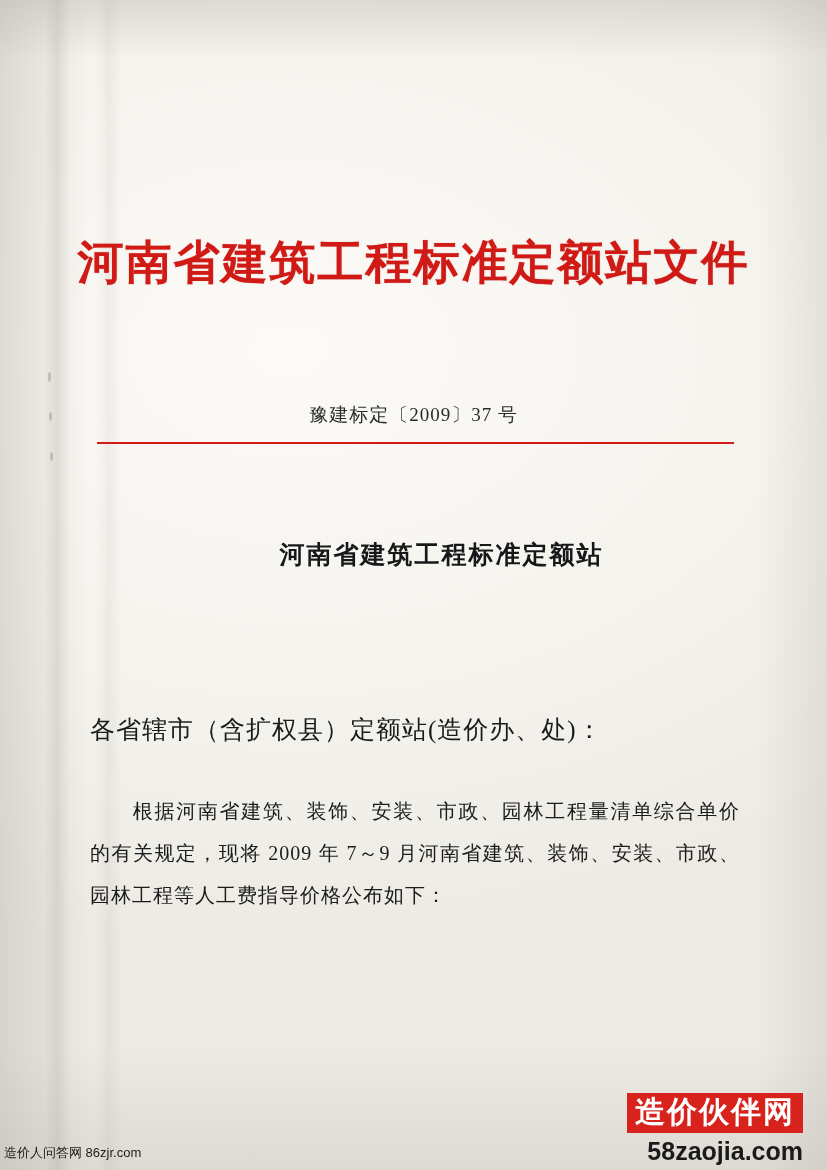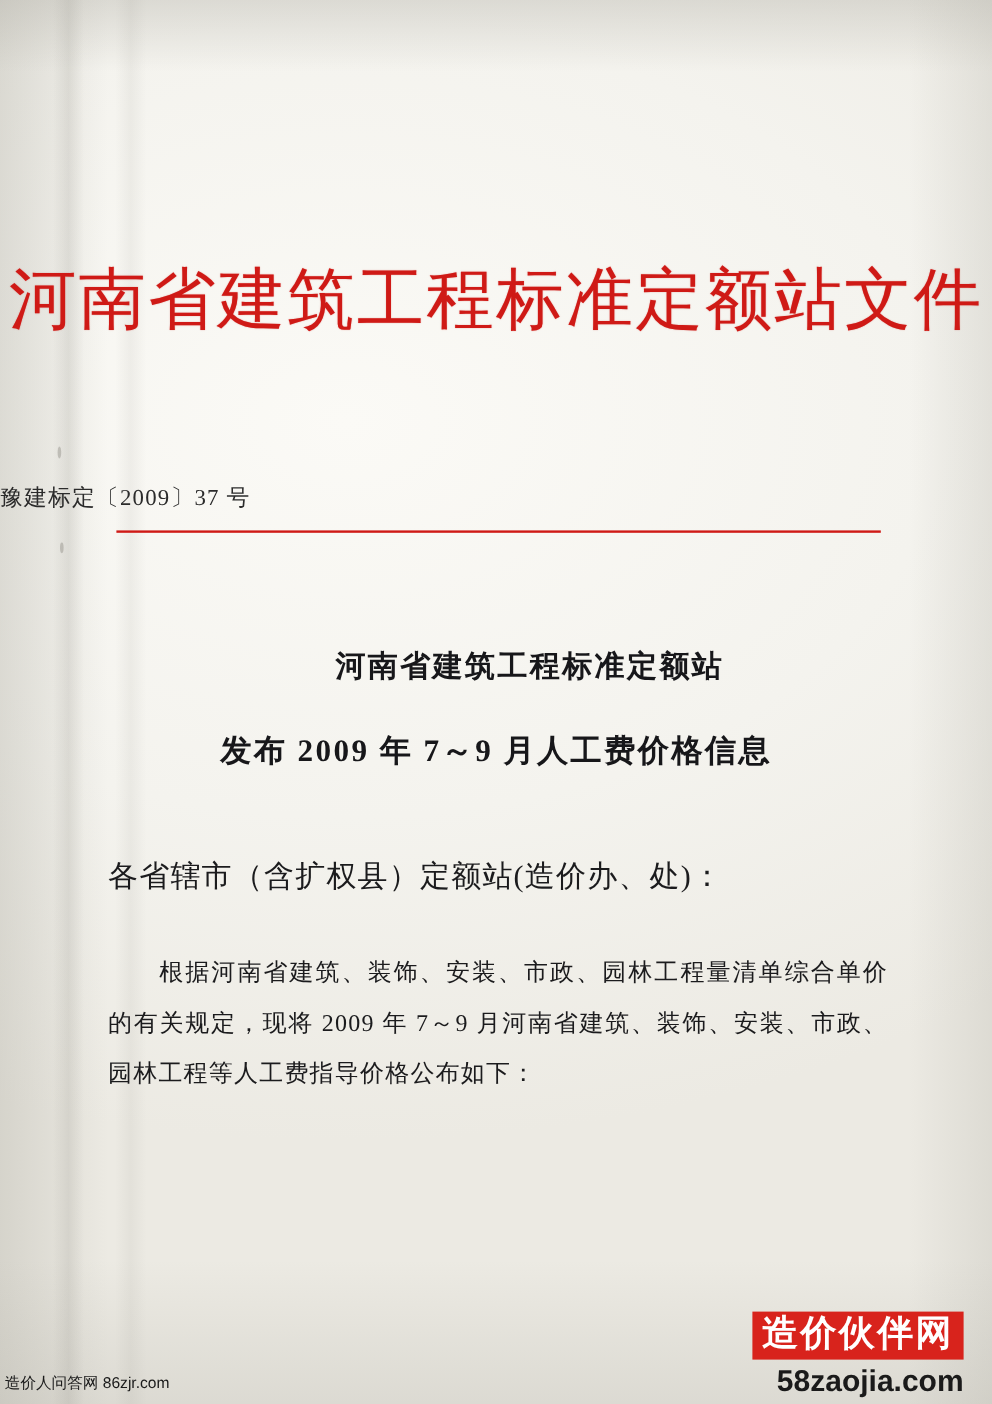--- a/index.html
+++ b/index.html
@@ -56,37 +56,38 @@
     width: 26px;
     height: 100%;
     background: linear-gradient(to right, rgba(160,158,150,0.0), rgba(160,158,150,0.22), rgba(160,158,150,0.0));
     pointer-events: none;
   }
   .crease.c1 { left: 44px; }
   .crease.c2 { left: 96px; opacity: .55; }
 
   .doc-title {
     position: absolute;
-    top: 212px;
+    top: 232px;
     left: 0;
     width: 827px;
     text-align: center;
     color: #cf1a16;
     font-family: "Liberation Serif", serif;
-    font-weight: normal;
-    font-size: 56px;
+    font-weight: bold;
+    font-size: 46px;
     letter-spacing: 2px;
     text-shadow: 0 0 1px rgba(200,20,15,0.5);
   }
 
   .doc-number {
     position: absolute;
     top: 402px;
     left: 0;
     width: 827px;
+    text-align: center;
     font-size: 19px;
     color: #2b2b2b;
     letter-spacing: 1px;
   }
 
   .red-rule {
     position: absolute;
     top: 442px;
     left: 97px;
     width: 637px;
@@ -202,21 +203,20 @@
   <div class="speck" style="left:50px;top:452px;width:3px;height:9px;"></div>
 
   <div class="doc-title">河南省建筑工程标准定额站文件</div>
 
   <div class="doc-number">豫建标定〔2009〕37 号</div>
 
   <div class="red-rule"></div>
 
   <div class="subtitle-1">河南省建筑工程标准定额站</div>
 
-  <div class="subtitle-2">发布 2009 年 7～9 月人工费价格信息</div>
 
   <div class="salutation">各省辖市（含扩权县）定额站(造价办、处)：</div>
 
   <div class="body-text">
     <span class="indent"></span><span>根据河南省建筑、装饰、安装、市政、园林工程量清单综合单价的有关规定，现将 2009 年 7～9 月河南省建筑、装饰、安装、市政、园林工程等人工费指导价格公布如下：</span>
   </div>
 
   <div class="wm-left">造价人问答网 86zjr.com</div>
 
   <div class="wm-right">

